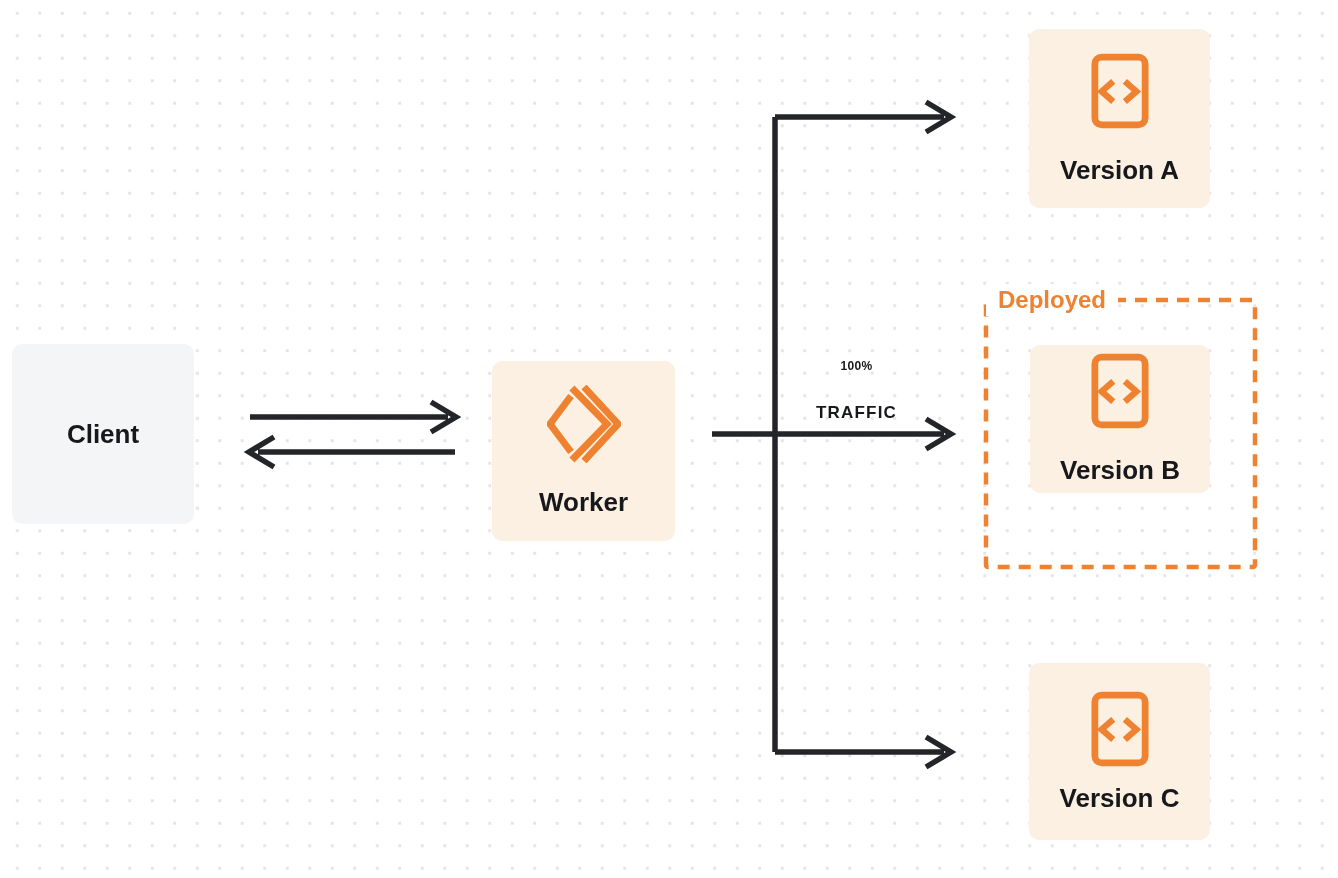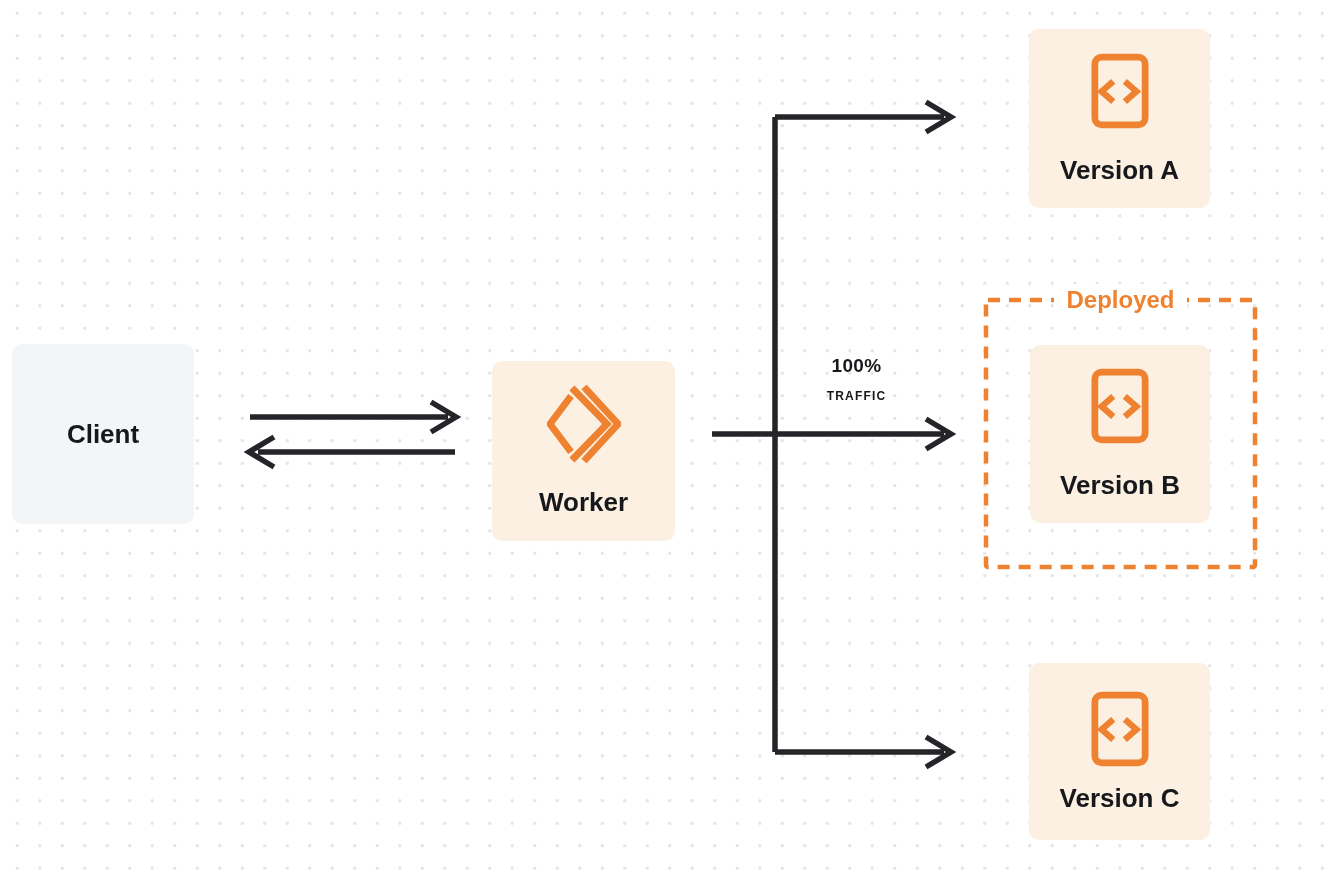--- a/index.html
+++ b/index.html
@@ -55,62 +55,62 @@
   .box__label{
     font-size:26px;
     font-weight:700;
     color:var(--text-dark);
     line-height:30px;
     white-space:nowrap;
   }
   .box--client{left:12px;top:344px;width:182px;height:180px;}
   .box--worker{left:492px;top:361px;width:183px;height:180px;gap:24px;}
   .box--version-a{left:1029px;top:29px;width:181px;height:179px;gap:26px;}
-  .box--version-b{left:1030px;top:345px;width:180px;height:178px;gap:26px;}
+  .box--version-b{left:1030px;top:345px;width:180px;height:148px;gap:26px;}
   .box--version-c{left:1029px;top:663px;width:181px;height:177px;gap:16px;}
   .icon-wrap{display:block;line-height:0;}
   .icon-stroke{
     fill:none;
     stroke:var(--accent-orange);
     stroke-linecap:butt;
     stroke-linejoin:miter;
   }
   .deployed-label-row{
     position:absolute;
     left:986px;top:284px;width:269px;
-    text-align:center;
     line-height:32px;
   }
   .deployed-label{
     display:inline-block;
     background:var(--canvas-bg);
     padding:0 12px;
     font-size:24px;
     font-weight:700;
     color:var(--accent-orange);
     white-space:nowrap;
   }
   .traffic-label{
     position:absolute;
     left:789px;top:351px;width:135px;
     text-align:center;
     color:var(--text-dark);
     font-weight:700;
   }
   .traffic-label .line1{
     display:block;
-    font-size:19px;
+    font-size:12px;
     line-height:30px;
     letter-spacing:0.3px;
   }
   .traffic-label .line2{
     display:block;
-    font-size:12px;
+    font-size:17px;
     line-height:31px;
     letter-spacing:1.2px;
+    margin-top:16px;
   }
 </style>
 </head>
 <body>
 
 <div class="canvas">
 
   <svg class="overlay" viewBox="0 0 1338 878">
 
     <path class="connector" d="M250,417 H448 M431,402 L456,417 L431,432"></path>

